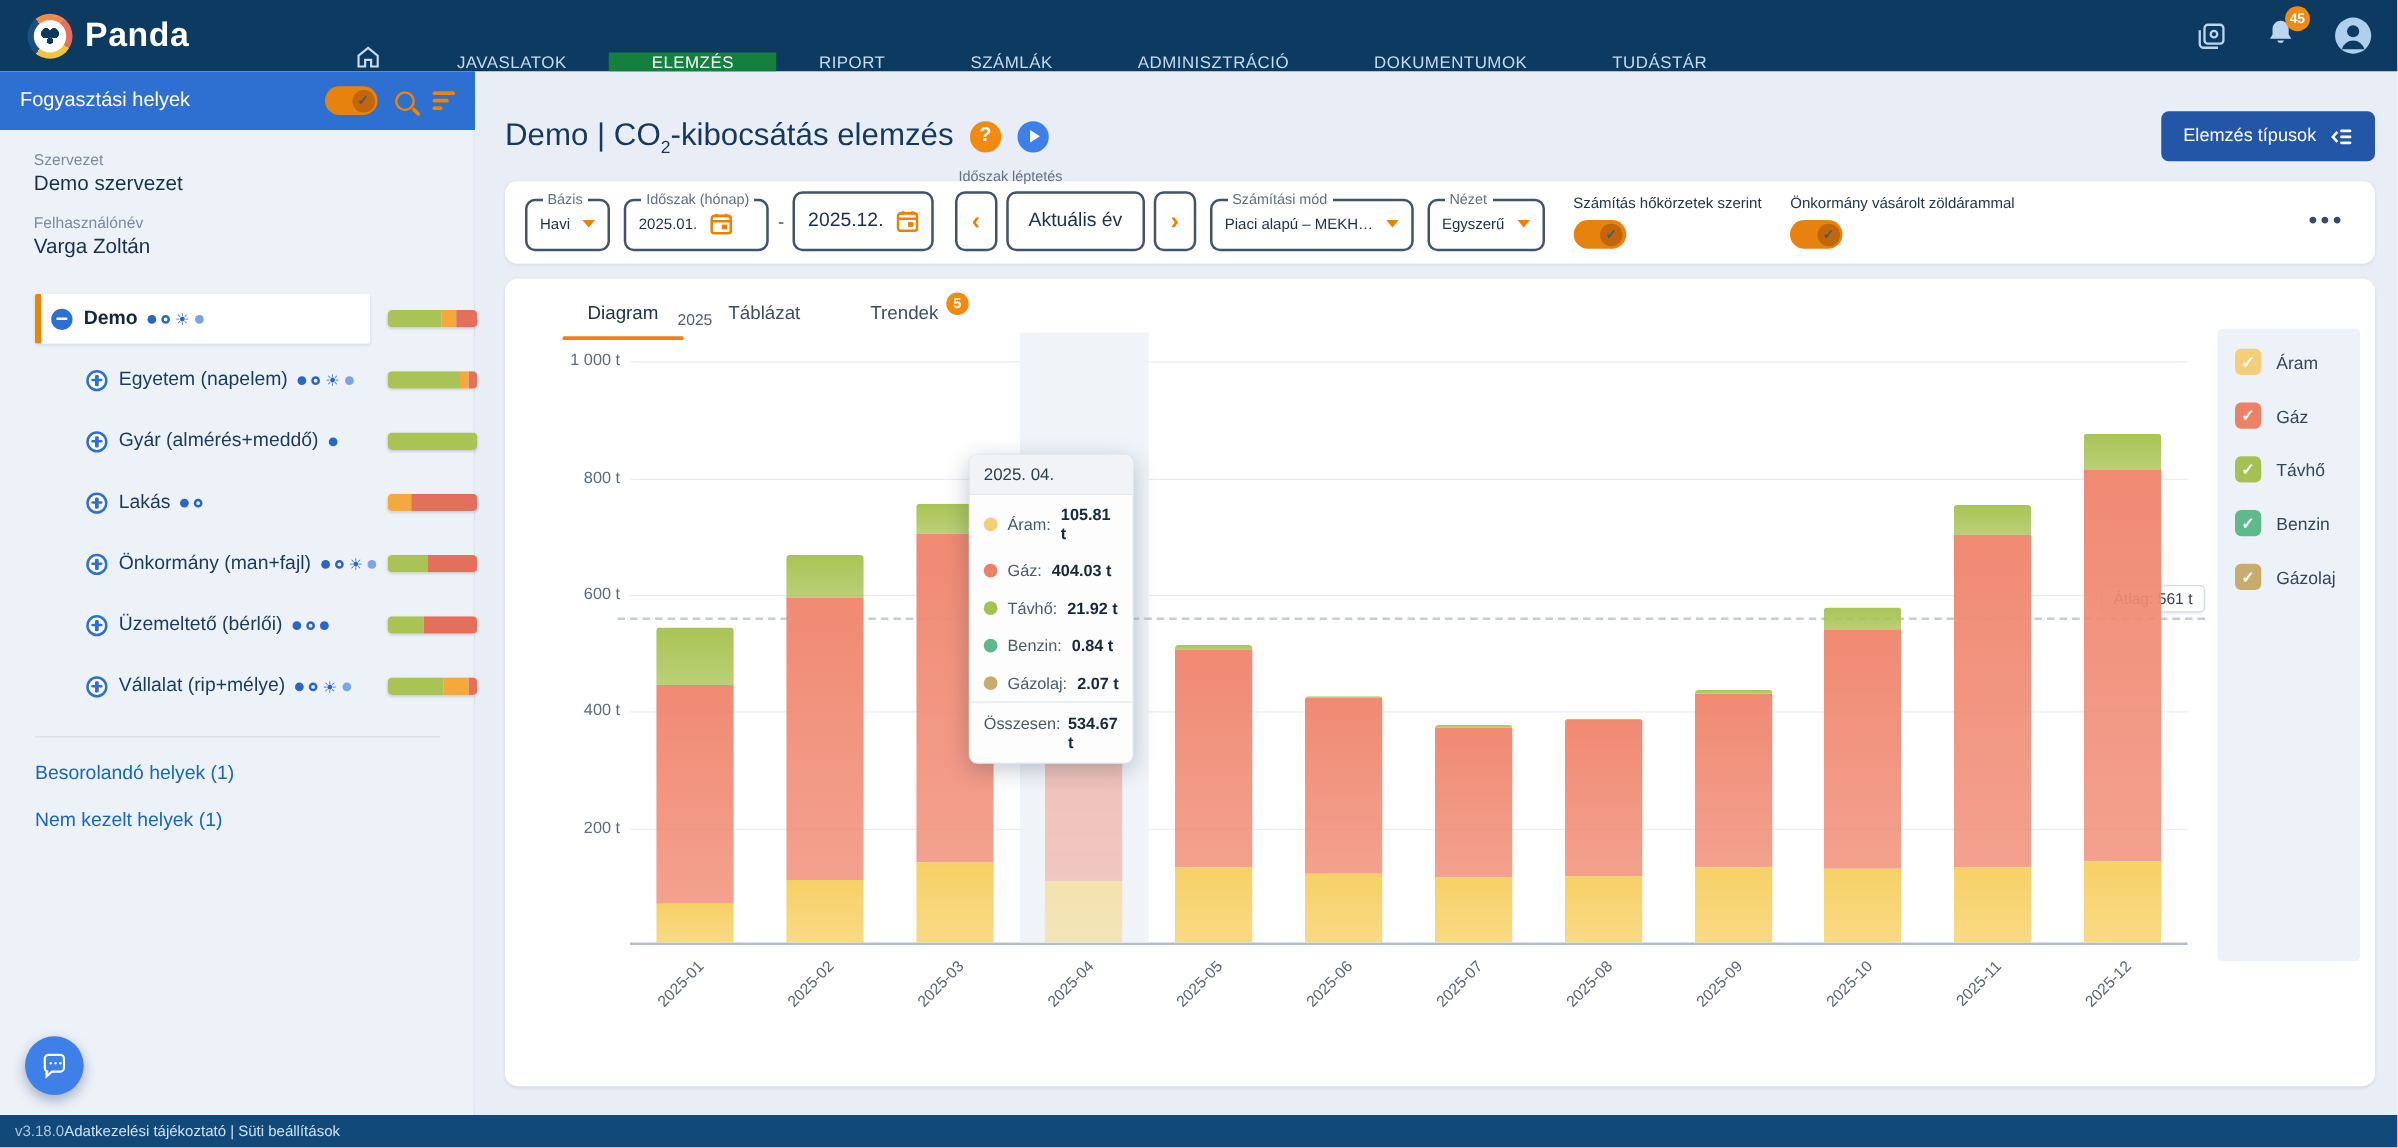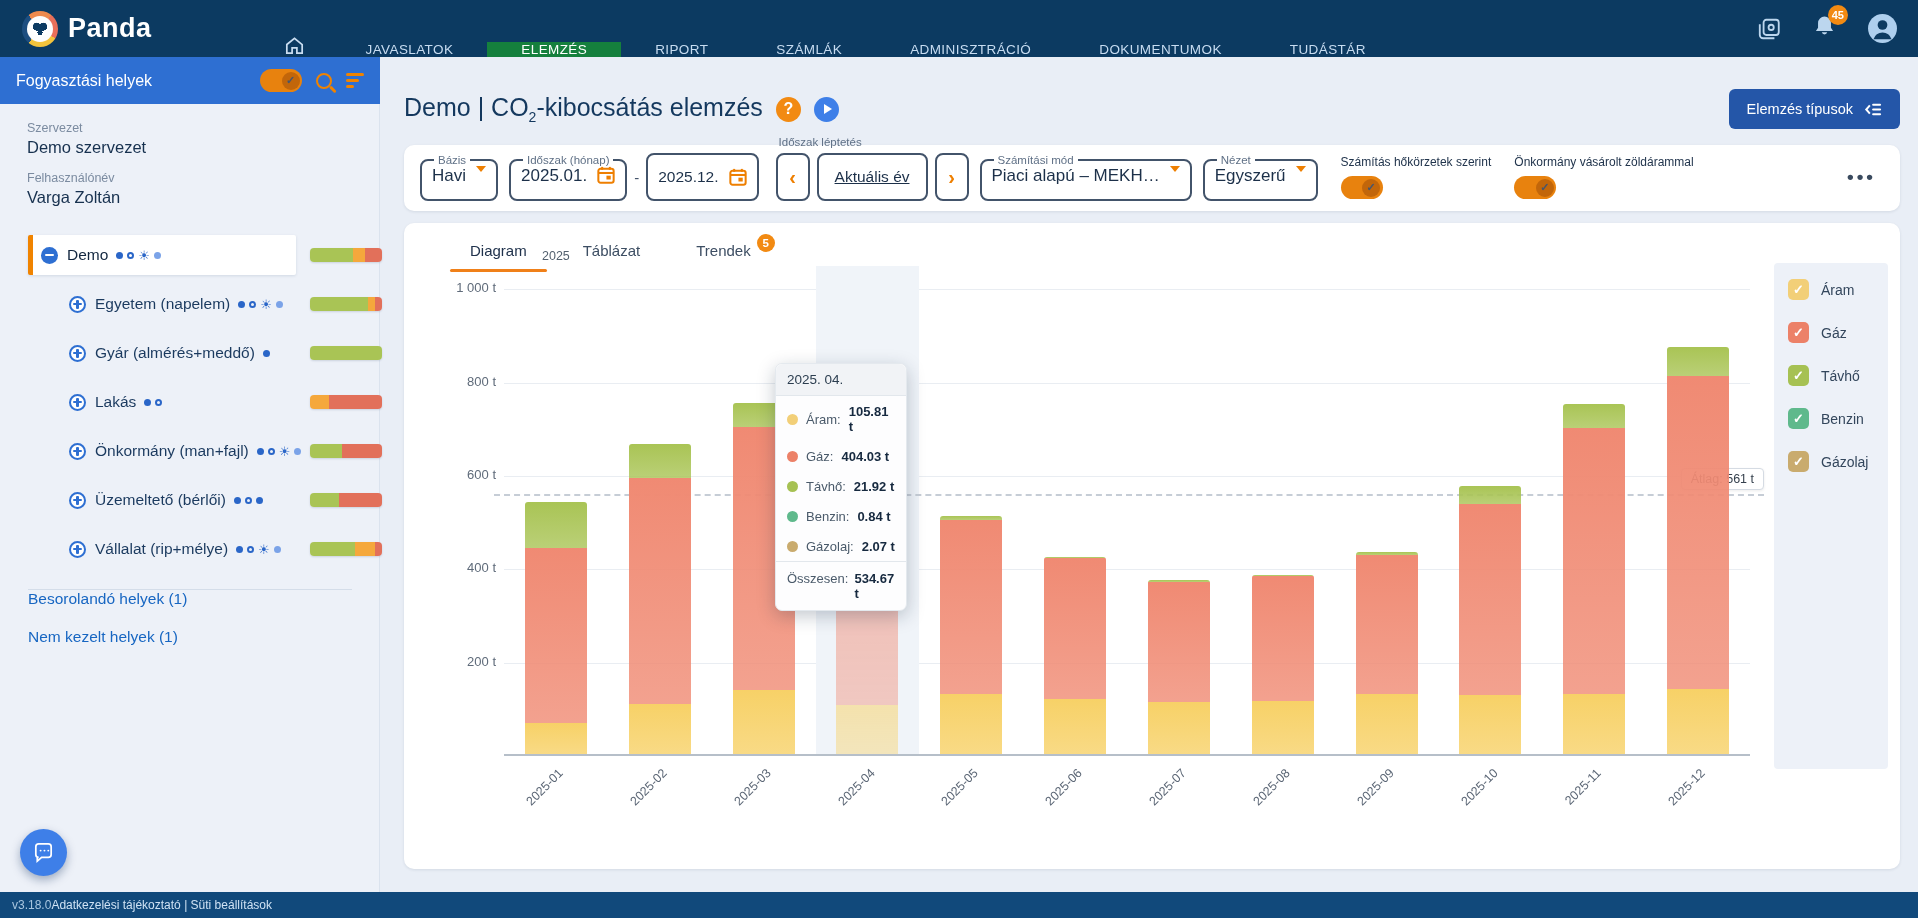--- a/index.html
+++ b/index.html
@@ -53,61 +53,61 @@
   .tree-row.selected { background:#fff; border-left-color:#f08300; border-radius:2px; box-shadow:0 1px 3px rgba(20,50,90,.12); }
   .exp { width:17px; height:17px; border-radius:50%; flex:none; position:relative; margin-right:9px; }
   .exp.minus { background:#2e6fd2; }
   .exp.plus  { background:#fff; border:2px solid #2e6fd2; }
   .exp i { position:absolute; background:#fff; }
   .exp.minus i.h { width:9px; height:2.2px; left:4px; top:7.4px; border-radius:1px; }
   .exp.plus i { background:#2e6fd2; }
   .exp.plus i.h { width:9px; height:2.2px; left:2px; top:5.4px; border-radius:1px; }
   .exp.plus i.v { width:2.2px; height:9px; left:5.4px; top:2px; border-radius:1px; }
   .tree-label { font-size:15.5px; color:#1b3a5f; margin-right:8px; white-space:nowrap; }
-  .tree-row.selected .tree-label { font-weight:normal; color:#12263f; }
+  .tree-row.selected .tree-label { font-weight:bold; color:#12263f; }
   .badges { display:flex; align-items:center; gap:4px; }
   .b-dot { width:7px; height:7px; border-radius:50%; background:#2a66c8; }
   .b-dot.light { background:#7ba3e8; }
   .b-ring { width:7px; height:7px; border-radius:50%; border:2px solid #2a66c8; background:transparent; }
   .b-sun { color:#2a66c8; font-size:13px; line-height:7px; }
   .mini-bar { position:absolute; left:277px; top:13px; width:72px; height:14px; border-radius:4px; overflow:hidden; display:flex; box-shadow:0 1px 2px rgba(20,50,90,.15); }
   .mini-bar i { display:block; height:100%; }
 
-  .side-links { margin:20px 28px 0; border-top:1px solid #d4dde9; }
+  .side-links { margin:20px 28px 0; border-top:1px solid #d4dde9; padding-top:20px; }
   .side-link { display:block; color:#1766c2; font-size:15.5px; margin-bottom:20px; text-decoration:none; cursor:pointer; }
   .chat-bubble { position:absolute; left:20px; bottom:16px; width:47px; height:47px; border-radius:50%; background:#3e7fe8;
     display:flex; align-items:center; justify-content:center; box-shadow:0 4px 10px rgba(10,40,90,.35); cursor:pointer; }
 
   
   .main { flex:1; padding:30px 18px 0 24px; position:relative; }
   .title-row { display:flex; align-items:center; gap:13px; height:44px; margin-bottom:14px; }
   .page-title { font-size:25px; color:#14385e; font-weight:normal; }
   .page-title sub { font-size:14px; }
   .icon-help { width:25px; height:25px; border-radius:50%; background:#f28a12; color:#fff; font-size:16px; font-weight:bold;
     display:flex; align-items:center; justify-content:center; cursor:pointer; }
   .icon-play { width:25px; height:25px; border-radius:50%; background:#3e7fe8; position:relative; cursor:pointer; }
   .icon-play::after { content:""; position:absolute; left:10px; top:7px; border-left:8px solid #fff; border-top:5.5px solid transparent; border-bottom:5.5px solid transparent; }
   .analysis-btn { margin-left:auto; background:#2456a8; color:#fff; border:none; font-size:14.5px; font-family:inherit;
     padding:0 18px; height:40px; border-radius:6px; display:flex; align-items:center; gap:11px; cursor:pointer; }
 
   .filter-card { background:#fff; border-radius:10px; padding:9px 16px 11px; display:flex; align-items:center; gap:11px;
     box-shadow:0 1px 3px rgba(16,42,67,.10); height:66px; }
   fieldset.fs { border:2px solid #42536a; border-radius:8px; padding:0 10px 7px; background:#fff; }
   fieldset.fs legend { font-size:11.5px; color:#5f7086; padding:0 4px; margin-left:2px; white-space:nowrap; }
-  .fs .val { display:flex; align-items:flex-start; gap:10px; font-size:17px; color:#1c3049; height:26px; cursor:pointer; white-space:nowrap; }
+  .fs .val { display:flex; align-items:center; gap:10px; font-size:12px; color:#1c3049; height:26px; cursor:pointer; white-space:nowrap; }
   .caret { width:0; height:0; border-left:5.5px solid transparent; border-right:5.5px solid transparent; border-top:6.5px solid #ee7f01; margin-left:auto; }
   .plain-box { border:2px solid #42536a; border-radius:8px; height:48px; padding:0 10px; display:flex; align-items:center; gap:10px;
     font-size:15.5px; color:#1c3049; cursor:pointer; white-space:nowrap; }
   .dash-sep { color:#44546b; font-size:15px; margin:0 -4px; }
   .lepteto { position:relative; display:flex; gap:7px; align-items:center; margin-left:6px; }
   .lepteto .float-label { position:absolute; top:-17px; left:3px; font-size:11.5px; color:#5f7086; white-space:nowrap; }
   .sq { border:2px solid #42536a; border-radius:8px; width:34px; height:48px; display:flex; align-items:center; justify-content:center;
     color:#ee7f01; font-size:20px; font-weight:bold; cursor:pointer; background:#fff; }
   .step-current { border:2px solid #42536a; border-radius:8px; height:48px; padding:0 16px; display:flex; align-items:center;
-    font-size:15.5px; color:#1c3049; cursor:pointer; white-space:nowrap; background:#fff;text-decoration:underline; }
+    font-size:15.5px; color:#1c3049; cursor:pointer; white-space:nowrap; background:#fff; }
   .tgl-group { display:flex; flex-direction:column; gap:7px; align-self:flex-start; margin-top:1px; margin-left:12px; }
   .tgl-label { font-size:12px; color:#22354d; white-space:nowrap; }
   .more-btn { margin-left:auto; color:#3a4a5e; font-size:19px; letter-spacing:3px; font-weight:bold; cursor:pointer; padding:4px 8px; }
 
   
   .chart-card { background:#fff; border-radius:10px; margin-top:12px; height:646px; position:relative; box-shadow:0 1px 3px rgba(16,42,67,.10); }
   .tabs { display:flex; padding:8px 0 0 38px; }
   .tab { position:relative; padding:11px 28px 13px; font-size:15px; color:#3d4e63; cursor:pointer; }
   .tab.active { color:#20324c; }
   .tab.active::after { content:""; position:absolute; left:8px; right:8px; bottom:0; height:3.5px; background:#f08019; border-radius:2px; }

